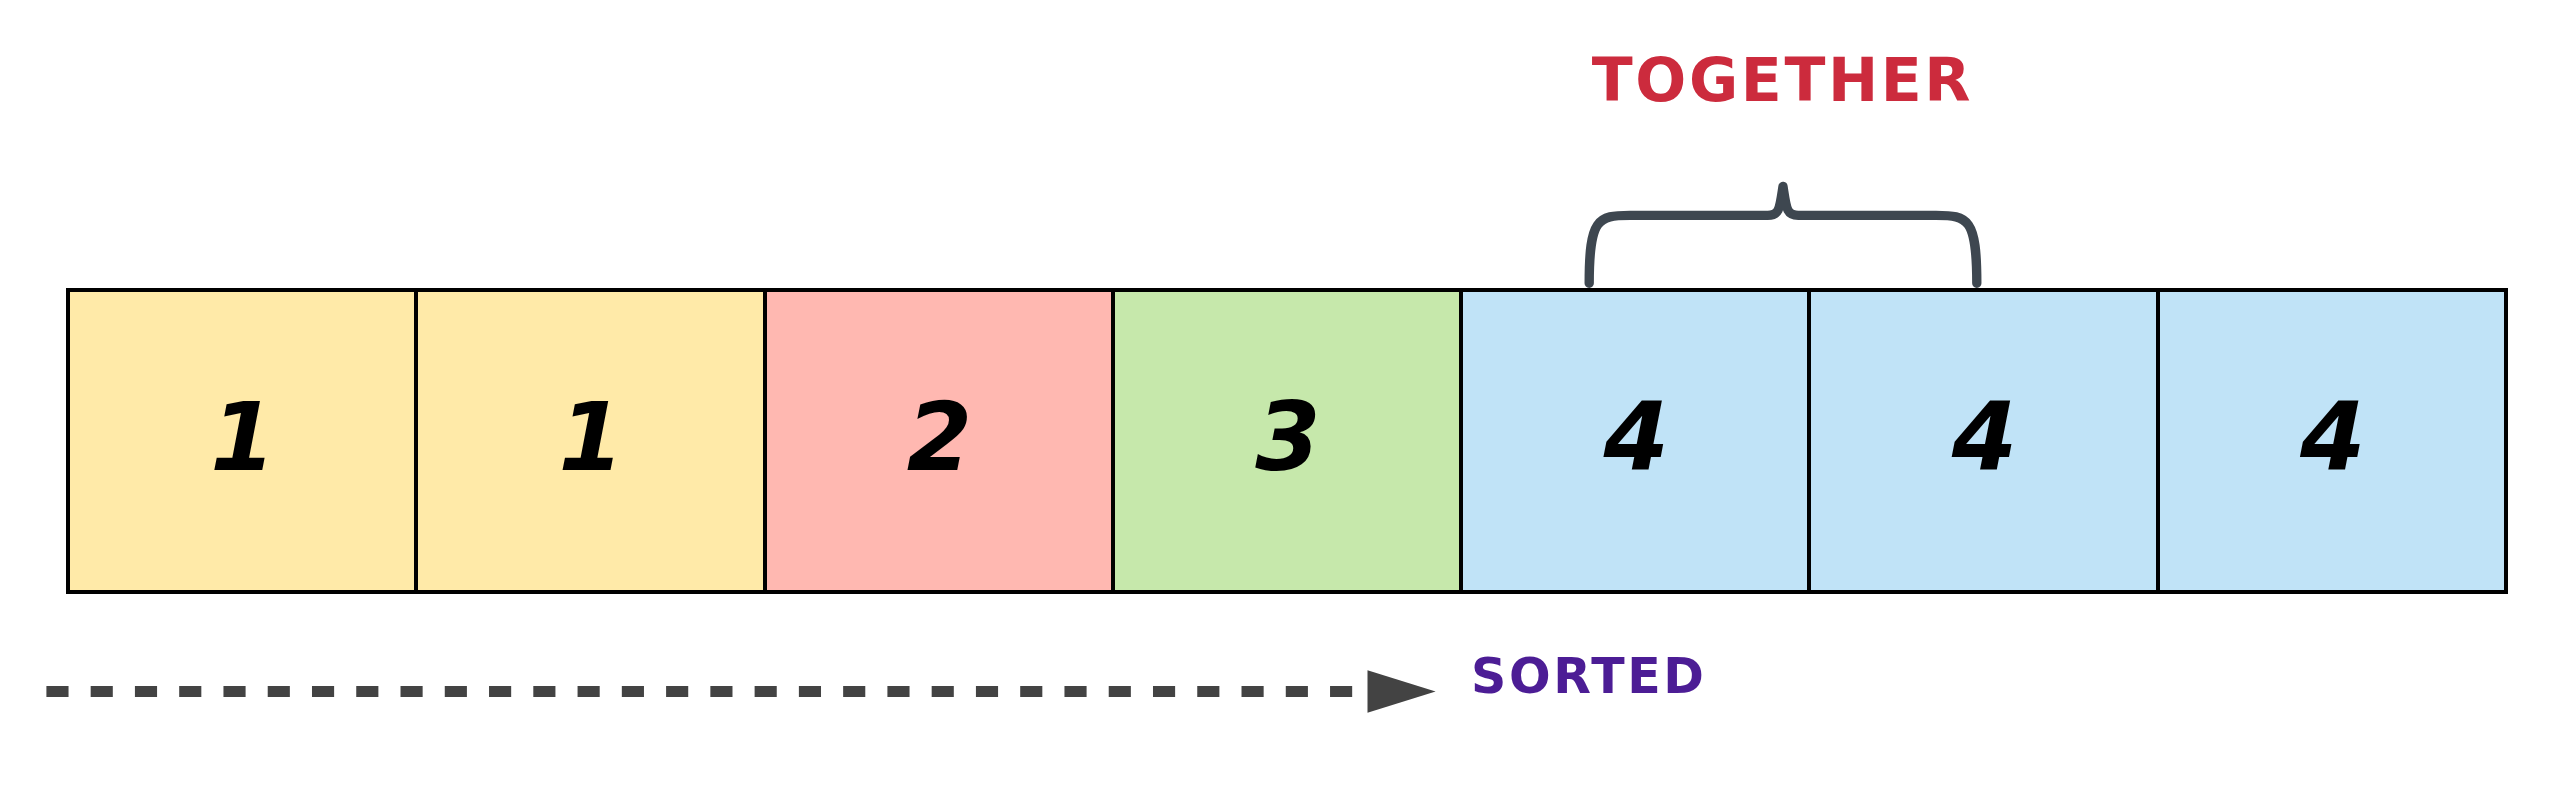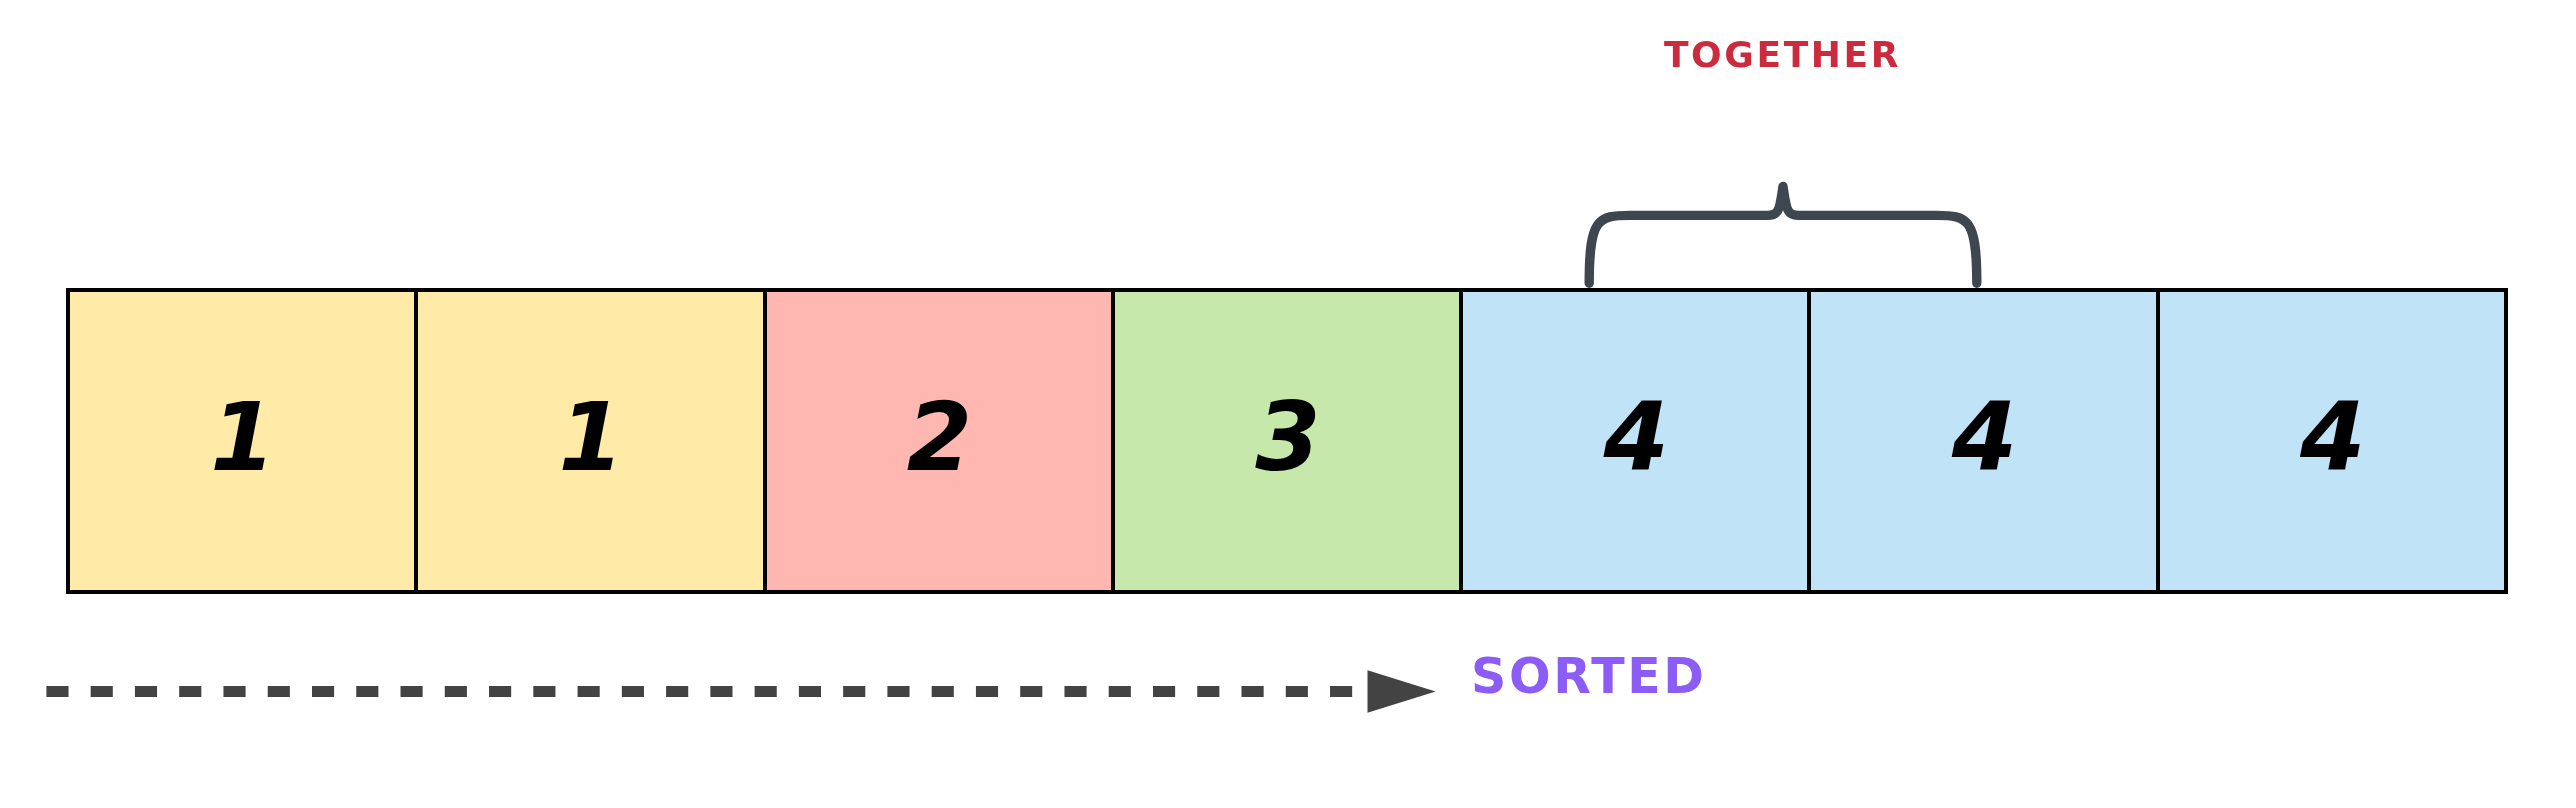--- a/index.html
+++ b/index.html
@@ -55,25 +55,25 @@
     line-height: 1;
     letter-spacing: -1.7px;
     transform: translateY(-3.4px);
     user-select: none;
   }
 
   
   .together-label {
     position: absolute;
     left: 1587px;
-    top: 37px;
+    top: 50px;
     width: 391px;
     text-align: center;
     font-family: "DejaVu Sans", sans-serif;
-    font-size: 36px;
+    font-size: 60px;
     font-weight: 700;
     letter-spacing: 2.6px;
     color: #cc2b3d;
     line-height: 1;
     white-space: nowrap;
   }
 
   .brace-wrap {
     position: absolute;
     left: 1579px;
@@ -103,21 +103,21 @@
     overflow: visible;
   }
   .sorted-label {
     position: absolute;
     left: 1471px;
     top: 652px;
     font-family: "DejaVu Sans", sans-serif;
     font-size: 49px;
     font-weight: 700;
     letter-spacing: 2.6px;
-    color: #8b5cf6;
+    color: #4c1d95;
     line-height: 1;
     white-space: nowrap;
   }
 </style>
 </head>
 <body>
 
 <div id="stage">
 
   <div class="together-label">TOGETHER</div>

